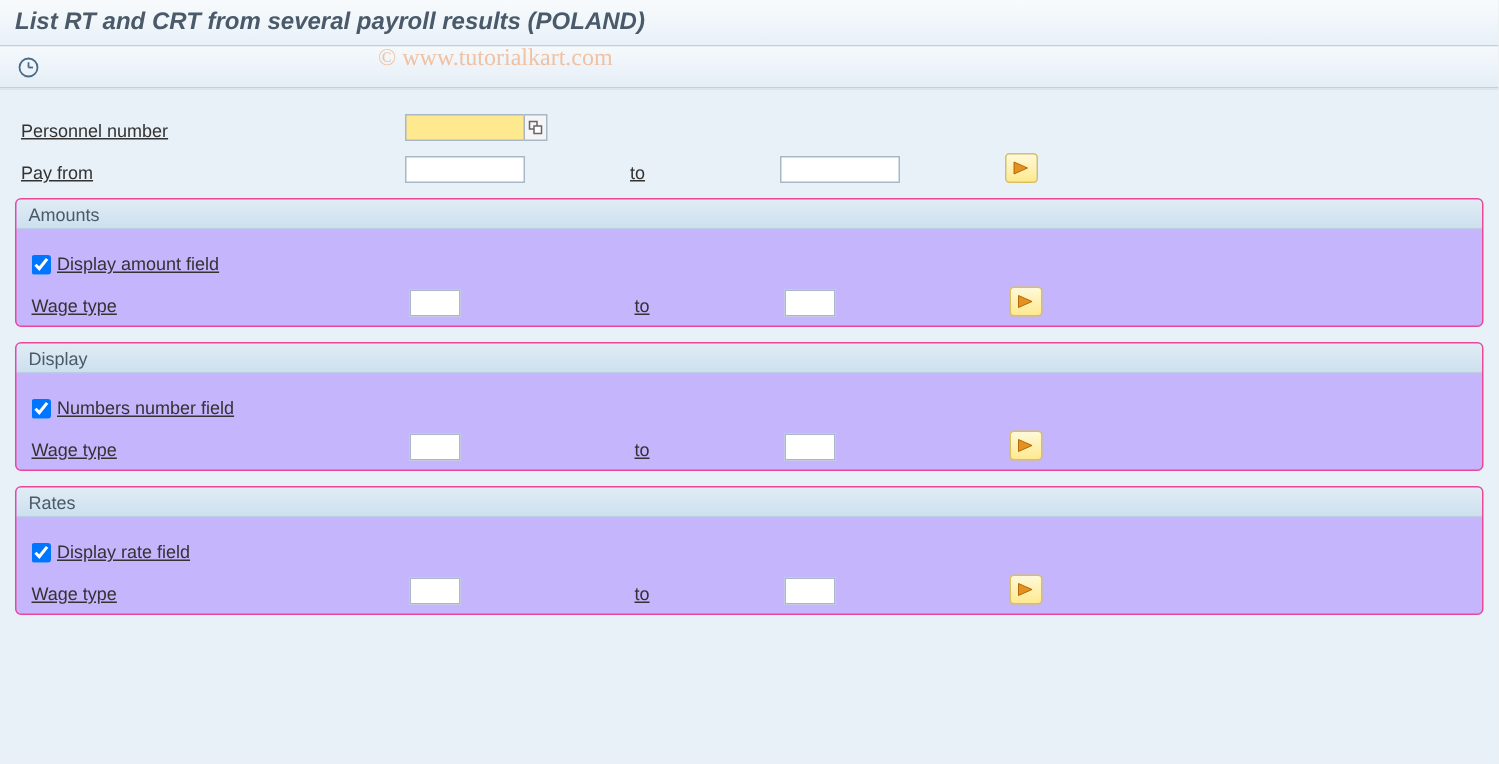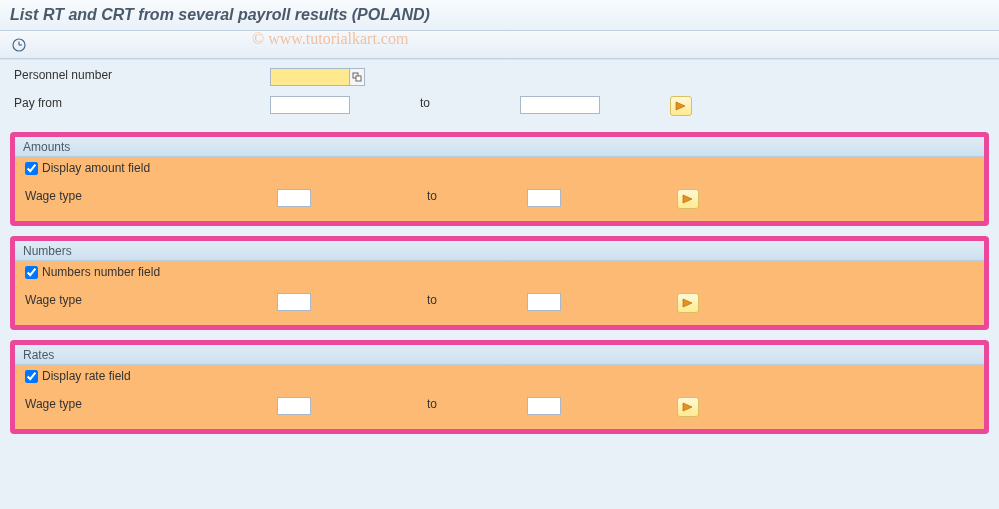--- a/index.html
+++ b/index.html
@@ -43,23 +43,24 @@
       background: transparent;
     }
     .main-area {
       background: #e8f1f7;
       height: calc(100% - 56px);
       padding: 8px 10px;
       border-top: 1px solid #d8e4ee;
     }
     .row {
       display: flex;
-      align-items: flex-start;
+      align-items: flex-end;
       height: 26px;
       margin-bottom: 2px;
+      text-decoration: underline;
     }
     .label-col {
       width: 260px;
       padding-left: 4px;
     }
     .in-group .label-col { padding-left: 8px; }
     .field-col-1 { width: 130px; }
     .to-col { width: 120px; text-align: left; padding-left: 20px;}
     .field-col-2 { width: 150px; }
     .btn-col { width: 60px; }
@@ -77,24 +78,24 @@
     .w80 { width: 80px; }
     .w40 { width: 34px; }
     .f4-btn {
       width: 16px; height: 18px;
       border: 1px solid #a8b8c8;
       background: #f5f5f5 ;
       display:inline-flex; align-items:center; justify-content:center;
       vertical-align: top; margin-left:-1px; cursor:pointer;
     }
     .group-box {
-      border: 5px solid #ec4899;
+      border: 1px solid #ec4899;
       border-radius: 4px;
       margin: 10px 0 6px 0;
-      background: #fdba74;
+      background: #c4b5fd;
       overflow: hidden;
     }
     .group-header {
       background: linear-gradient(to bottom, #e0ecf5 0%, #cde0ee 100%);
       border-bottom: 1px solid #b8cde0;
       padding: 2px 8px;
       height: 20px;
       display: flex;
       align-items: center;
       color: #4a5a6a;
@@ -204,21 +205,21 @@
             <svg width="12" height="10" viewBox="0 0 12 10">
               <path d="M1 1 L10 5 L1 9 Z" fill="#e69020" stroke="#a86000" stroke-width="0.6"></path>
             </svg>
           </button>
         </div>
       </div>
     </div>
   </div>
 
   <div class="group-box">
-    <div class="group-header">Numbers</div>
+    <div class="group-header">Display</div>
     <div class="group-body in-group">
       <div class="row">
         <div class="label-col checkbox-wrap">
           <input type="checkbox" checked="" style="">
           <span>Numbers number field</span>
         </div>
       </div>
       <div class="row">
         <div class="label-col">Wage type</div>
         <div class="field-col-1">

